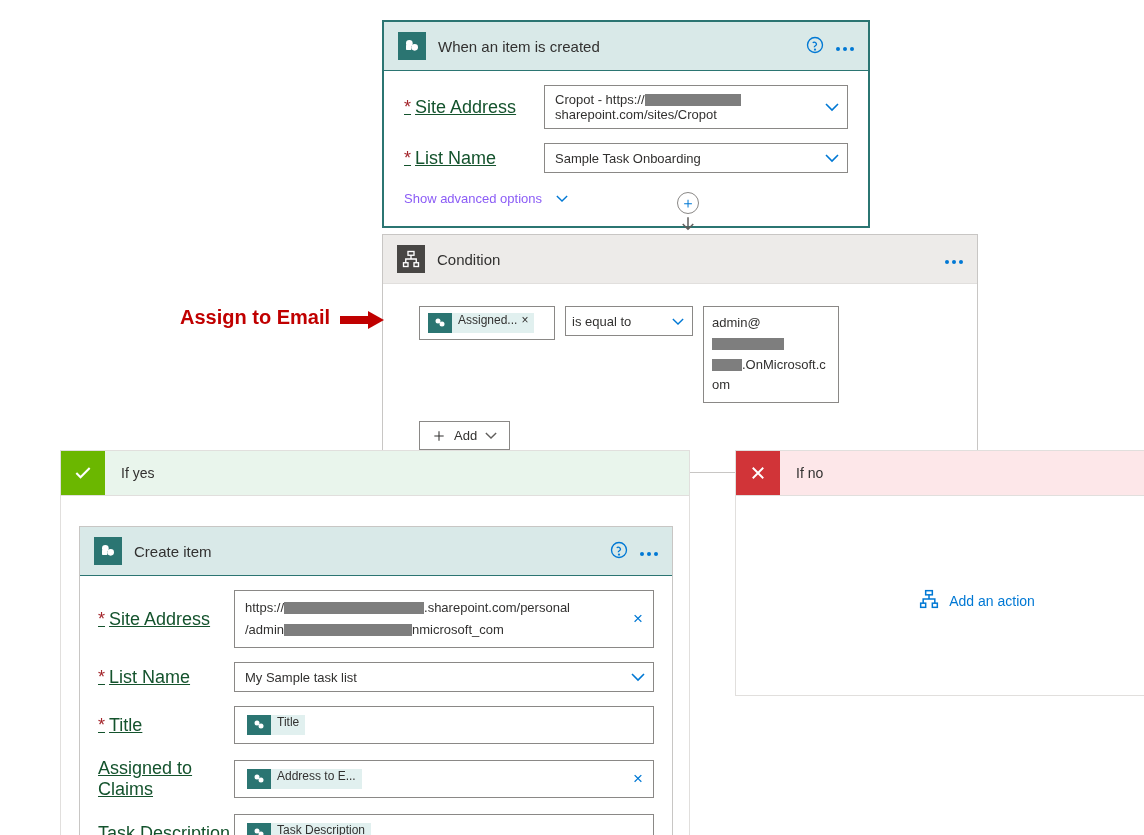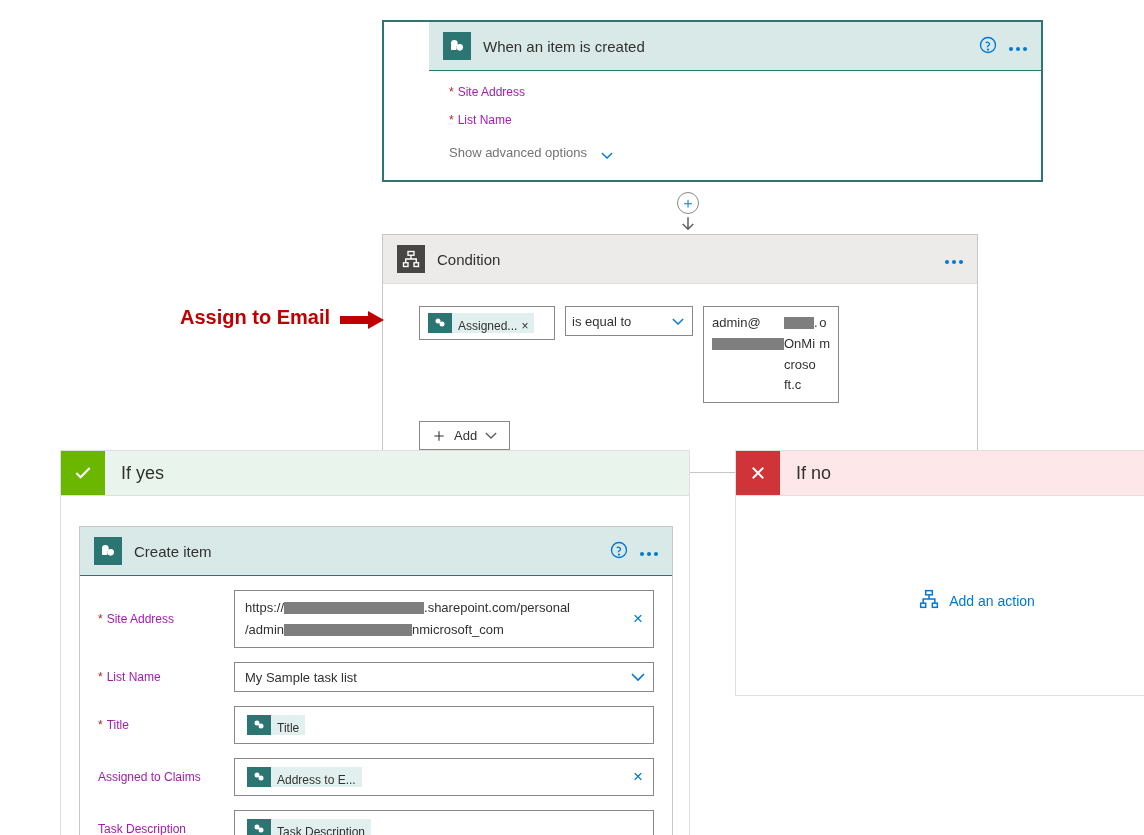--- a/index.html
+++ b/index.html
@@ -9,23 +9,22 @@
     color: #323130;
     background: #ffffff;
     width: 1144px;
     height: 835px;
     position: relative;
   }
   .trigger-card {
     position: absolute;
     left: 382px;
     top: 20px;
-    width: 661px;
+    width: 488px;
     border: 2px solid #2b7572;
-    padding-left: 45px;
   }
   .card-header {
     display: flex;
     align-items: center;
     padding: 10px 14px;
     border-bottom: 1px solid #e1dfdd;
   }
   .trigger-header { background: #d9e9e8; border-bottom: 1px solid #2b7572; }
   .sp-icon {
     width: 28px;
@@ -54,22 +53,23 @@
   .help-icon, .more-icon { color: #0078d4; cursor: pointer; }
   .more-icon { color: #605e5c; }
   .card-body { padding: 14px 20px 6px; }
   .field-row {
     display: flex;
     align-items: center;
     margin-bottom: 14px;
   }
   .field-label {
     width: 140px;
-    font-size: 12px;
-    color: #a21caf;
+    font-size: 18px;
+    color: #14532d;
+    text-decoration: underline;
   }
   .required::before {
     content: "*";
     color: #a4262c;
     margin-right: 4px;
   }
   .field-input {
     flex: 1;
     border: 1px solid #8a8886;
     position: relative;
@@ -92,26 +92,26 @@
   .clear-x {
     position: absolute;
     right: 10px;
     top: 50%;
     transform: translateY(-50%);
     color: #0078d4;
     font-size: 17px;
     cursor: pointer;
   }
   .adv-options {
-    color: #737373;
+    color: #8b5cf6;
     font-size: 13px;
     padding: 4px 0 14px;
     cursor: pointer;
     display: inline-flex;
-    align-items: flex-end;
+    align-items: center;
     gap: 14px;
   }
   .connector-arrow {
     position: absolute;
     left: 678px;
     top: 191px;
     width: 20px;
     display: flex;
     flex-direction: column;
     align-items: center;
@@ -156,24 +156,24 @@
     border: 1px solid #8a8886;
     padding: 4px 6px;
     min-height: 30px;
     font-size: 13px;
     display: flex;
     align-items: center;
     position: relative;
   }
   .cond-left { width: 136px; }
   .cond-op { width: 128px; padding-right: 24px; }
-  .cond-right { width: 136px; flex-direction: row; align-items: flex-start; padding: 6px 8px; line-height: 1.6; word-break: break-all; }
+  .cond-right { width: 136px; flex-direction: column; align-items: flex-start; padding: 6px 8px; line-height: 1.6; word-break: break-all; }
   .token {
     display: inline-flex;
-    align-items: flex-end;
+    align-items: flex-start;
     background: #e1f0ef;
     padding: 0 6px 0 0;
     font-size: 12px;
     margin: 2px;
   }
   .token-x {
     margin-left: 4px;
     cursor: pointer;
     color: #323130;
     font-size: 12px;
@@ -208,21 +208,21 @@
     border: 1px solid #e1dfdd;
   }
   .yes-header { background: #e9f5ec; }
   .no-header  { background: #fde7e9; }
   .branch-badge {
     width: 44px; height: 44px;
     display: flex; align-items: center; justify-content: center;
   }
   .yes-badge { background: #6bb700; color: #fff; }
   .no-badge  { background: #d13438; color: #fff; }
-  .branch-title { padding-left: 16px; font-size: 18px; }
+  .branch-title { padding-left: 16px; font-size: 14px; }
   .branch-body {
     border-left: 1px solid #e1dfdd;
     border-right: 1px solid #e1dfdd;
     border-bottom: 1px solid #e1dfdd;
     padding: 30px 16px 20px 16px;
     min-height: 120px;
   }
   .create-card {
     border: 1px solid #c8c6c4;
     width: 594px;
@@ -287,23 +287,41 @@
             <circle cx="2" cy="2" r="2"></circle>
             <circle cx="9" cy="2" r="2"></circle>
             <circle cx="16" cy="2" r="2"></circle>
           </svg>
       </span>
     </div>
   </div>
   <div class="card-body">
     <div class="field-row">
       <div class="field-label required">Site Address</div>
+      <div class="field-input">
+        <span>Cropot - https://</span>
+          <span class="redact" style="width:96px"></span>
+          <span>sharepoint.com/sites/Cropot</span>
+        <span class="chevron-down">
+          <svg width="14" height="10" viewBox="0 0 14 10" fill="none" stroke-width="1.6">
+              <path d="M1 2l6 6 6-6"></path>
+            </svg>
+        </span>
+      </div>
     </div>
     <div class="field-row">
       <div class="field-label required">List Name</div>
+      <div class="field-input">
+        <span>Sample Task Onboarding</span>
+        <span class="chevron-down">
+          <svg width="14" height="10" viewBox="0 0 14 10" fill="none" stroke-width="1.6">
+              <path d="M1 2l6 6 6-6"></path>
+            </svg>
+        </span>
+      </div>
     </div>
     <div class="adv-options">
       <span>Show advanced options</span>
       <svg width="12" height="9" viewBox="0 0 14 10" fill="none" stroke="#0078d4" stroke-width="1.6">
           <path d="M1 2l6 6 6-6"></path>
         </svg>
     </div>
   </div>
 </div>
 

